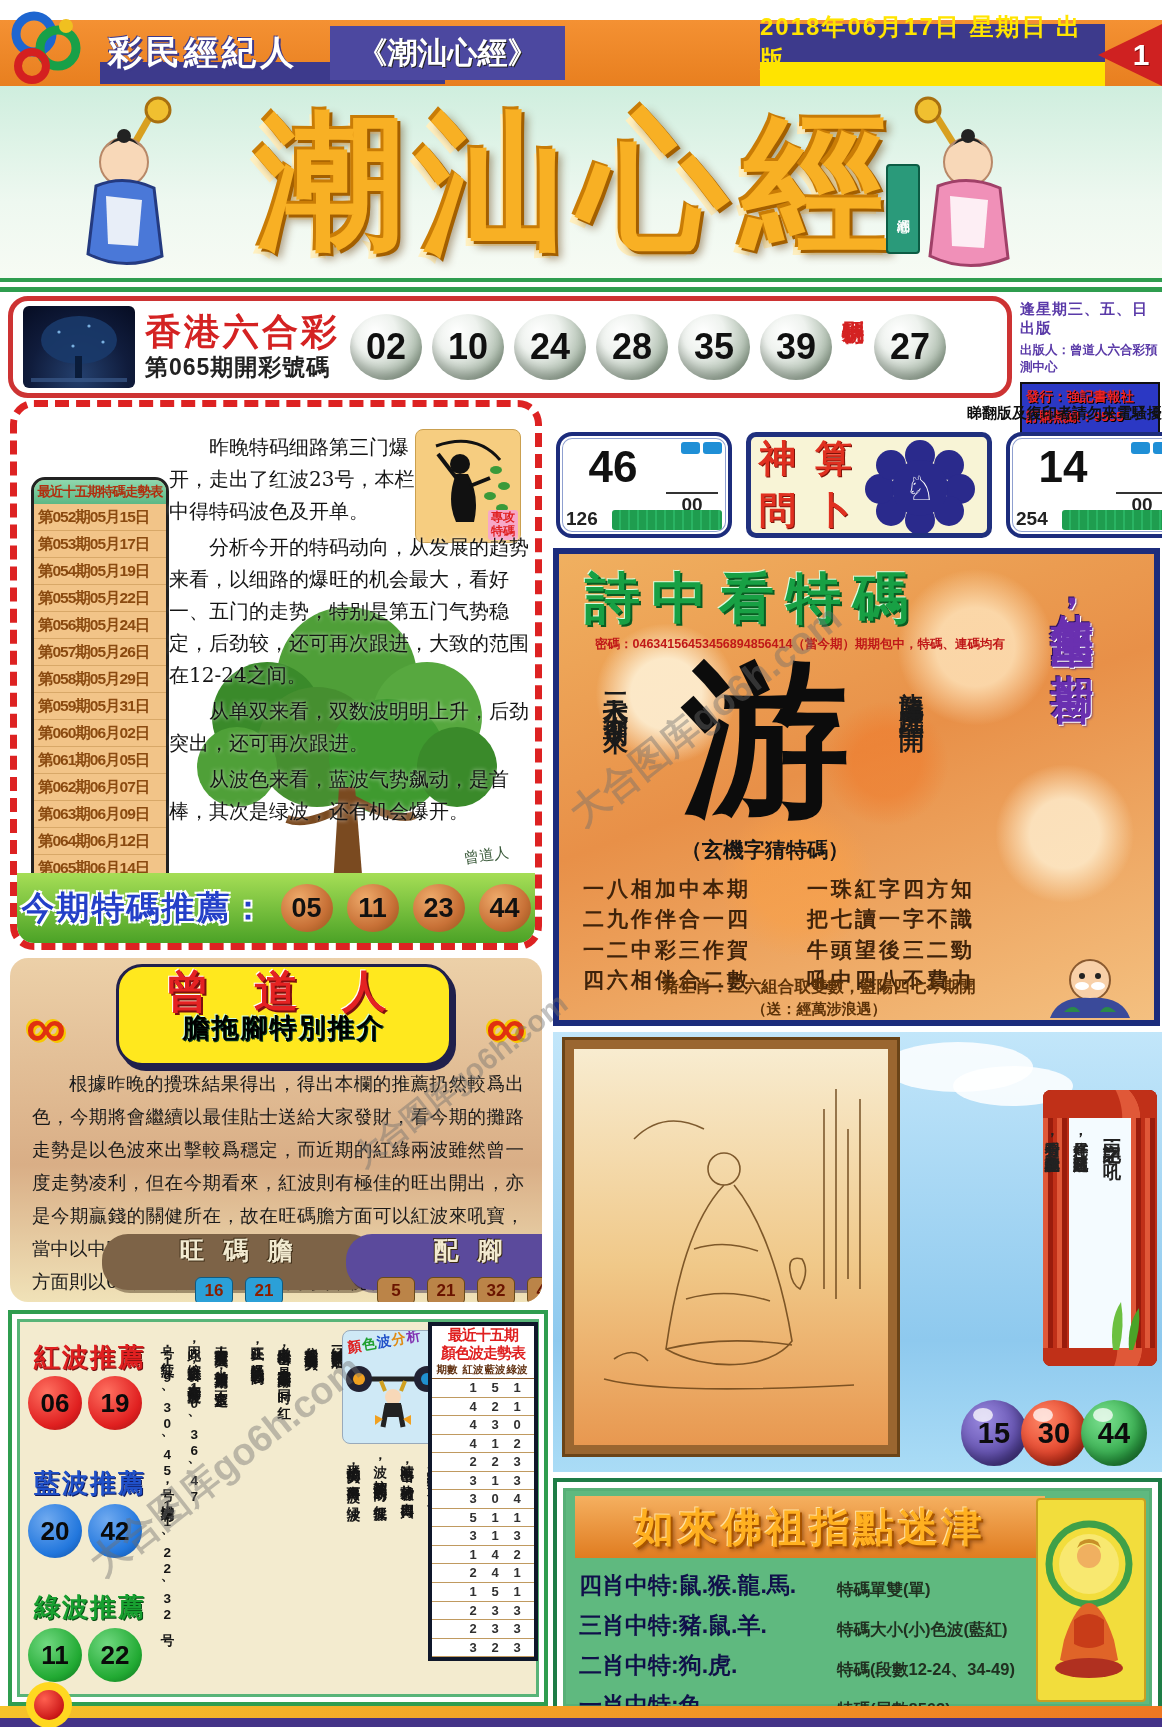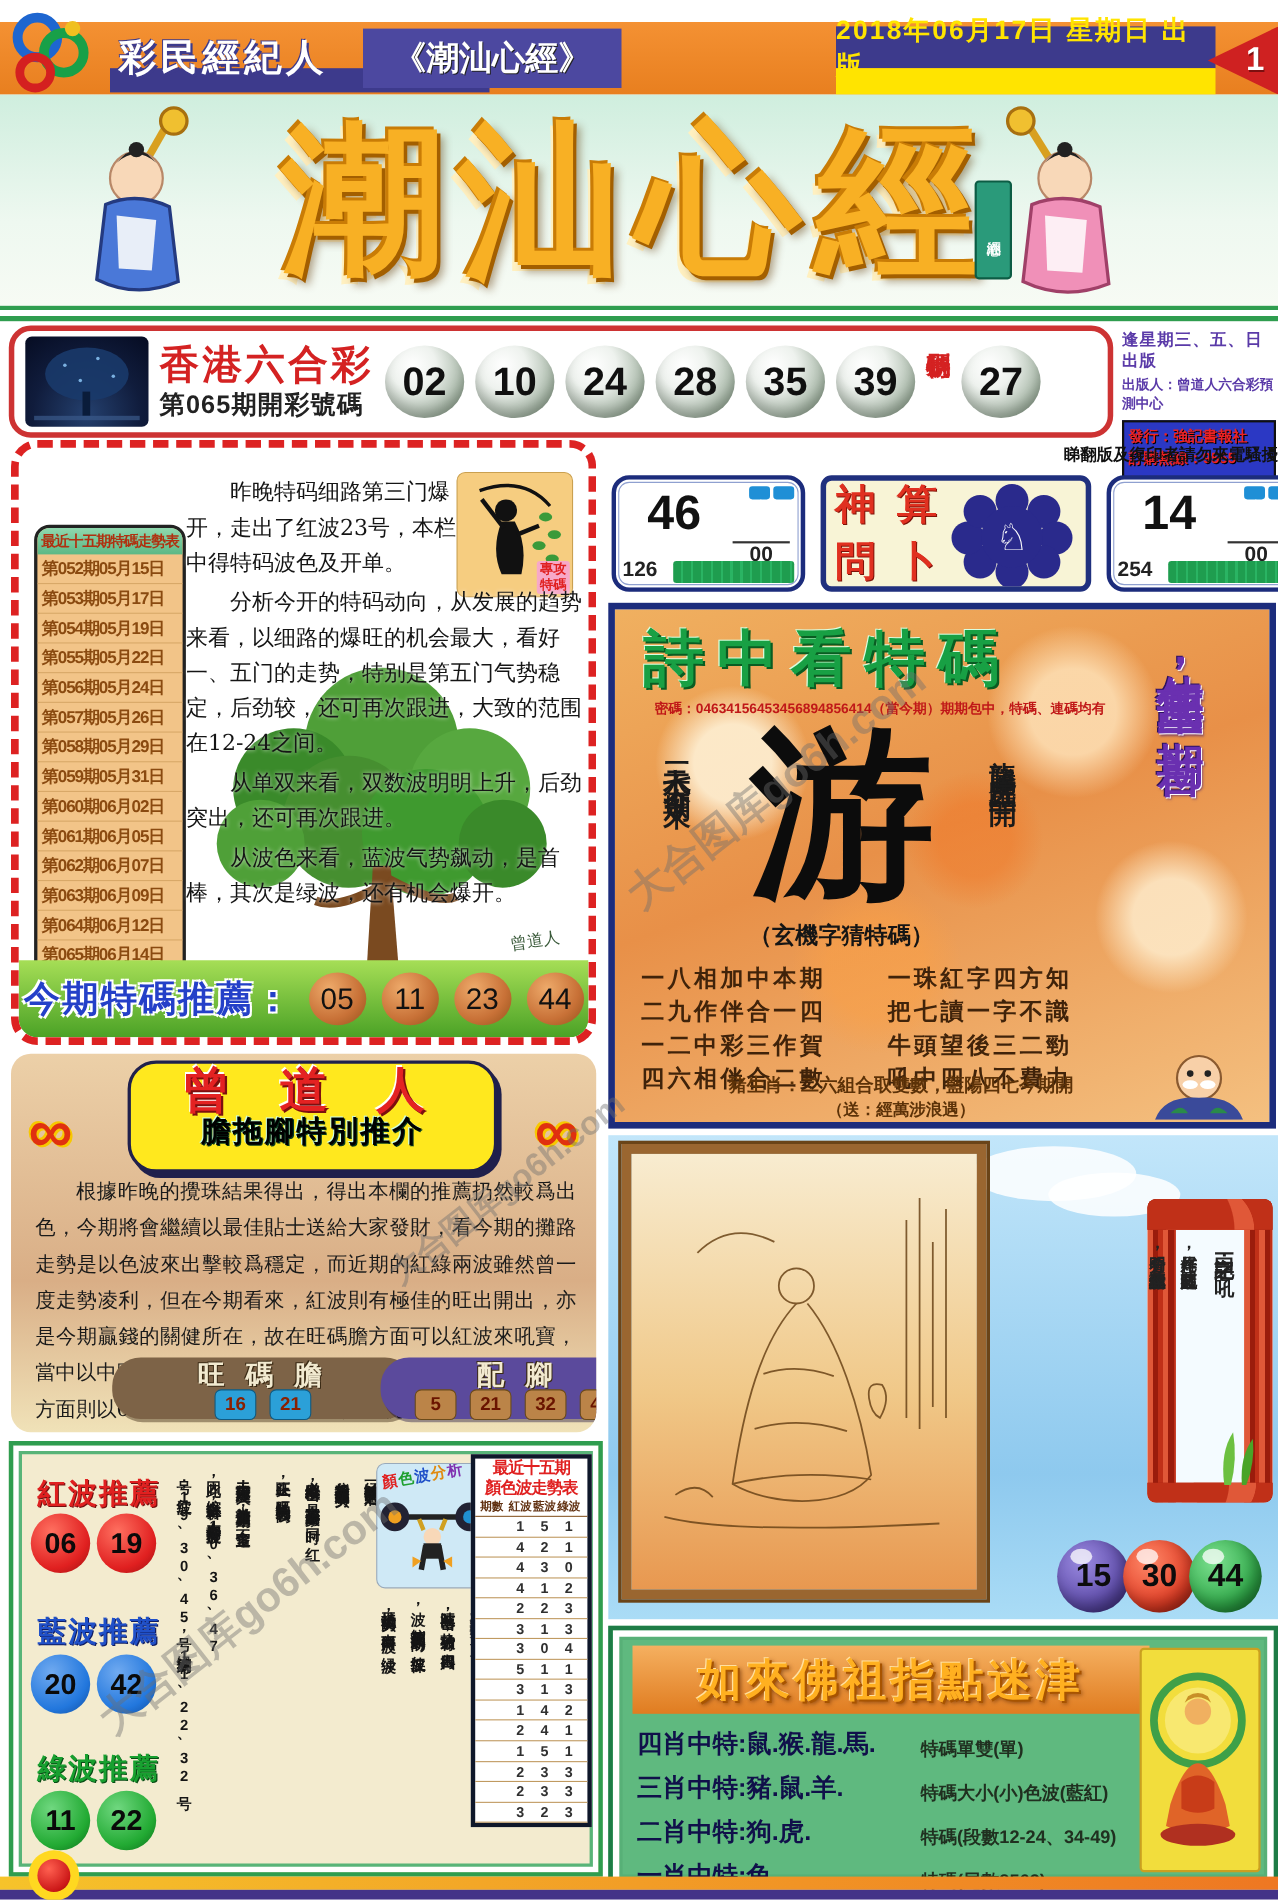--- a/index.html
+++ b/index.html
@@ -82,38 +82,38 @@
           border-radius:8px;border:1px solid #caa050}
   .fisherlbl{position:absolute;right:2px;bottom:2px;background:#f7a8c8;color:#e02020;font-size:12px;
              font-weight:bold;width:30px;text-align:center;line-height:1.15;border-radius:3px;padding:1px 0}
   .grass{position:absolute;left:0;bottom:0;width:100%;height:70px;
          background:linear-gradient(180deg,#a6de56,#4ba226);border-radius:0 0 16px 16px;
          display:flex;align-items:center;justify-content:center;gap:14px}
   .reclbl{font-size:33px;font-weight:bold;color:#2440c8;letter-spacing:2px;
           text-shadow:2px 2px 0 #fff,-2px -2px 0 #fff,2px -2px 0 #fff,-2px 2px 0 #fff}
   .bball{width:52px;height:48px;border-radius:50%;
          background:radial-gradient(circle at 35% 30%,#eeaa6a,#c87137 60%,#93511a 100%);
-         display:flex;align-items:center;justify-content:center;font-size:27px;font-weight:400;color:#111}
+         display:flex;align-items:center;justify-content:center;font-size:27px;font-weight:700;color:#111}
   .sig{position:absolute;right:26px;bottom:78px;font-family:"DejaVu Serif",serif;font-size:15px;
        color:#3a5a3a;transform:rotate(-8deg)}
   
   .zeng{left:10px;top:958px;width:532px;height:344px;border-radius:18px;
         background:linear-gradient(180deg,#ecd0a8,#d9ae86 60%,#f0e2b8);overflow:hidden}
   .zhead{position:absolute;left:106px;top:6px;width:330px;height:96px;background:#ffe81e;border:3px solid #20204c;
          border-radius:26px;text-align:center;box-shadow:4px 5px 0 #20204c}
   .zhead .t{font-size:44px;font-weight:bold;color:#e42222;letter-spacing:16px;line-height:1.1;
             text-shadow:2px 2px 0 #7d0f0f,-1px -1px 0 #fff}
   .zhead .s{font-size:27px;font-weight:bold;color:#000000;letter-spacing:2px;line-height:1;
             text-shadow:1px 1px 0 #083c20,-1px -1px 0 #d0ffe0}
   .inf{font-size:56px;font-weight:bold;color:#e03010;text-shadow:0 0 0 #f0c000,2px 2px 0 #f7c800,-2px -2px 0 #f7c800;
        line-height:1}
   .zbody{position:absolute;left:22px;top:110px;width:492px;font-family:"DejaVu Serif",serif;font-size:18.5px;
          line-height:1.78;color:#1a1a1a;text-indent:2em;text-align:justify}
   .pill{position:absolute;bottom:12px;height:56px;border-radius:26px;display:flex;align-items:center;
-        justify-content:center;flex-wrap:wrap;padding:0 32px}
+        justify-content:center;gap:14px;flex-wrap:wrap;padding:0 32px}
   .pill .plbl{font-size:25px;font-weight:bold;letter-spacing:6px;color:#f2ead0;
               text-shadow:1px 1px 0 #3a2a14,-1px -1px 0 #3a2a14;width:100%;text-align:center;line-height:1;margin-top:4px}
   .chip{width:36px;height:26px;border-radius:6px;display:flex;align-items:center;justify-content:center;
         font-size:17px;font-weight:800}
   .dpill{left:92px;width:210px;background:#7d6347;box-shadow:2px 3px 0 rgba(40,20,0,.4)}
   .dpill .chip{background:#2ba0d8;color:#8a2000;border:1px solid #115a80}
   .ppill{left:336px;width:186px;background:#5b4a9c;box-shadow:2px 3px 0 rgba(20,10,60,.4)}
   .ppill .chip{background:#bb8448;color:#6a1400;border:1px solid #6a4a1a}
   .pill .row{display:flex;gap:12px;margin-bottom:8px}
   

